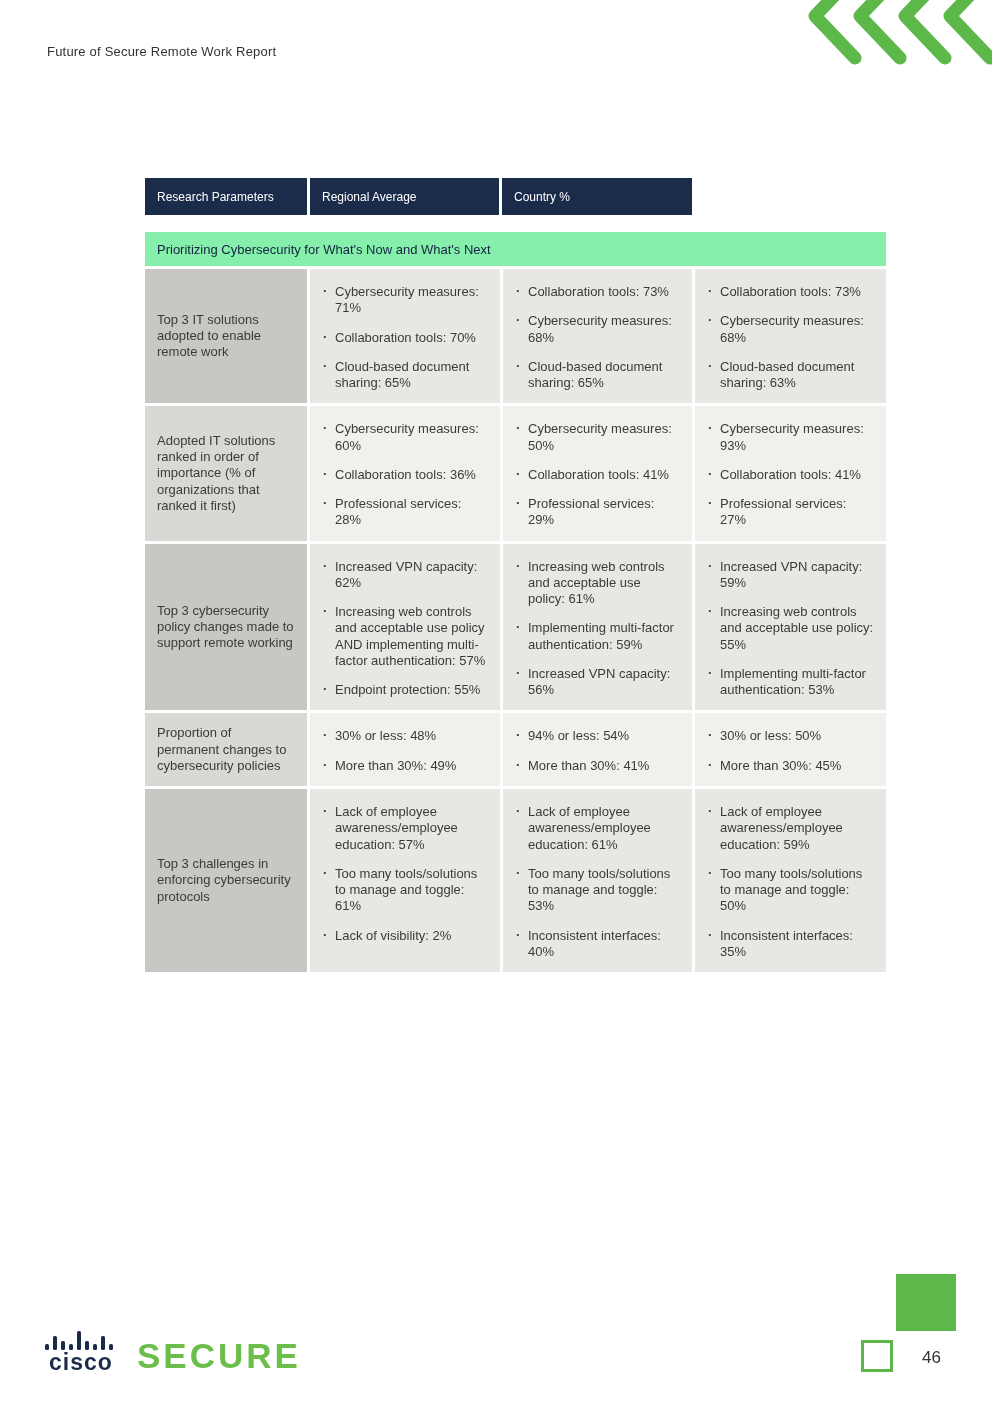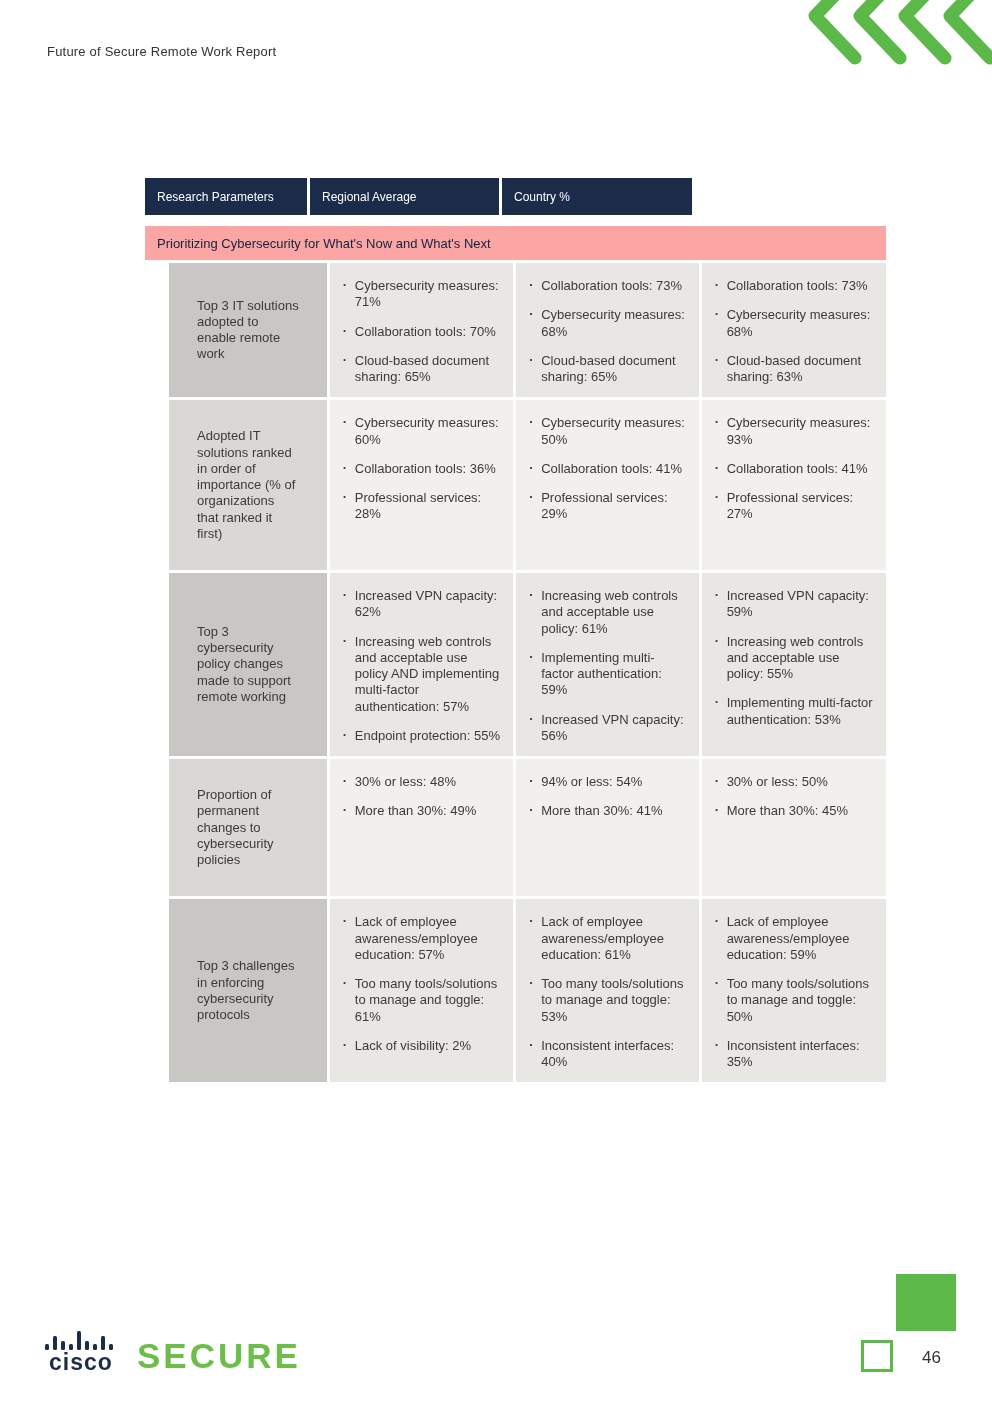--- a/index.html
+++ b/index.html
@@ -15,27 +15,27 @@
   .chevrons { position:absolute; top:0; right:0; width:210px; height:66px; }
 
   
   .table-wrap { position:absolute; left:145px; top:178px; width:741px; }
   .thead { display:flex; gap:3px; }
   .th {
     background:#1b2b4a; color:#fff; font-size:12px;
     height:37px; display:flex; align-items:center; padding-left:12px;text-align:right;
   }
   .banner {
-    margin-top:11px; background:#fca5a5; color:#13233f;
+    margin-top:17px; background:#86efac; color:#13233f;
     font-size:13px; height:34px; display:flex; align-items:center; padding-left:12px;
   }
   .trow { display:flex; gap:3px; margin-top:3px; }
   .cell { font-size:13px; color:#3b3b3b; line-height:1.25; }
   .col-0 { width:162px; } .col-1 { width:190px; } .col-2 { width:189px; } .col-3 { width:191px; }
-  .label-cell { display:flex; align-items:center; padding:28px;margin-left:24px; }
+  .label-cell { display:flex; align-items:center; padding:12px; }
   .data-cell { padding:15px 12px 12px 12px; }
   .trow:nth-child(odd)  .label-cell { background:#c9c7c4; }
   .trow:nth-child(even) .label-cell { background:#dad8d5; }
   .trow:nth-child(odd)  .data-cell  { background:#e9e7e4; }
   .trow:nth-child(even) .data-cell  { background:#f2f0ed; }
   .trow:nth-child(1) .cell { min-height:127px; }
   .trow:nth-child(2) .cell { min-height:127px; }
   .trow:nth-child(3) .cell { min-height:162px; }
   .trow:nth-child(4) .cell { min-height:70px; }
   .trow:nth-child(5) .cell { min-height:175px; }

